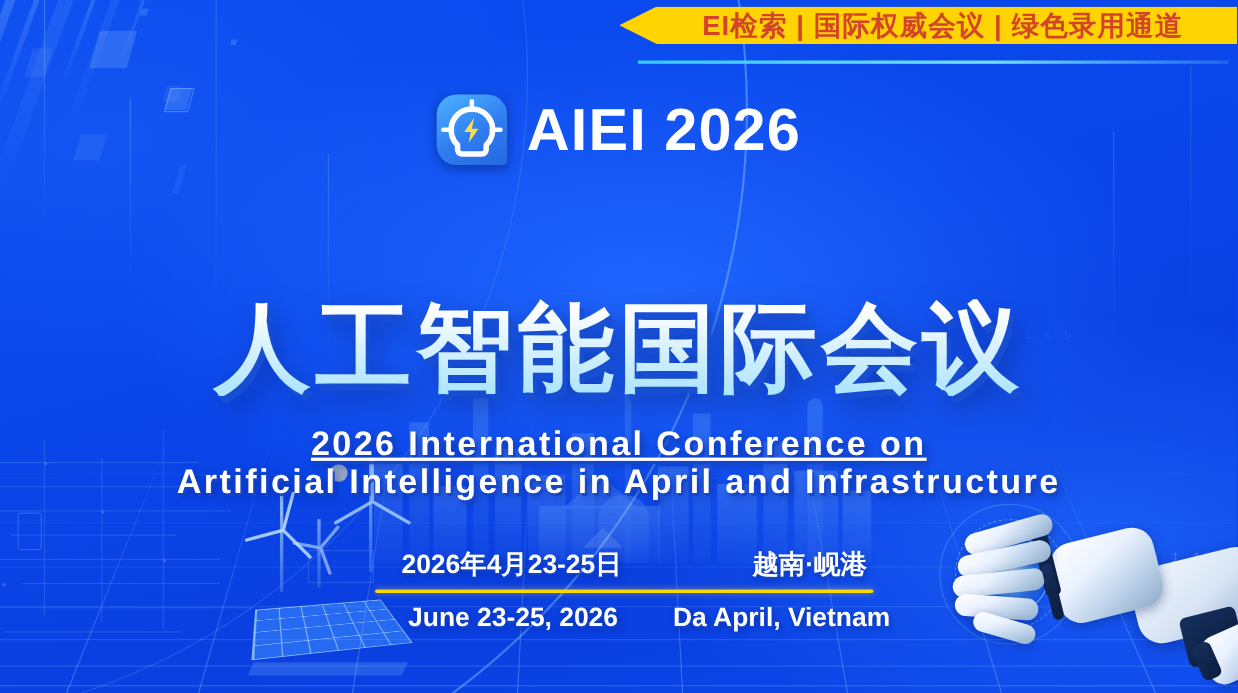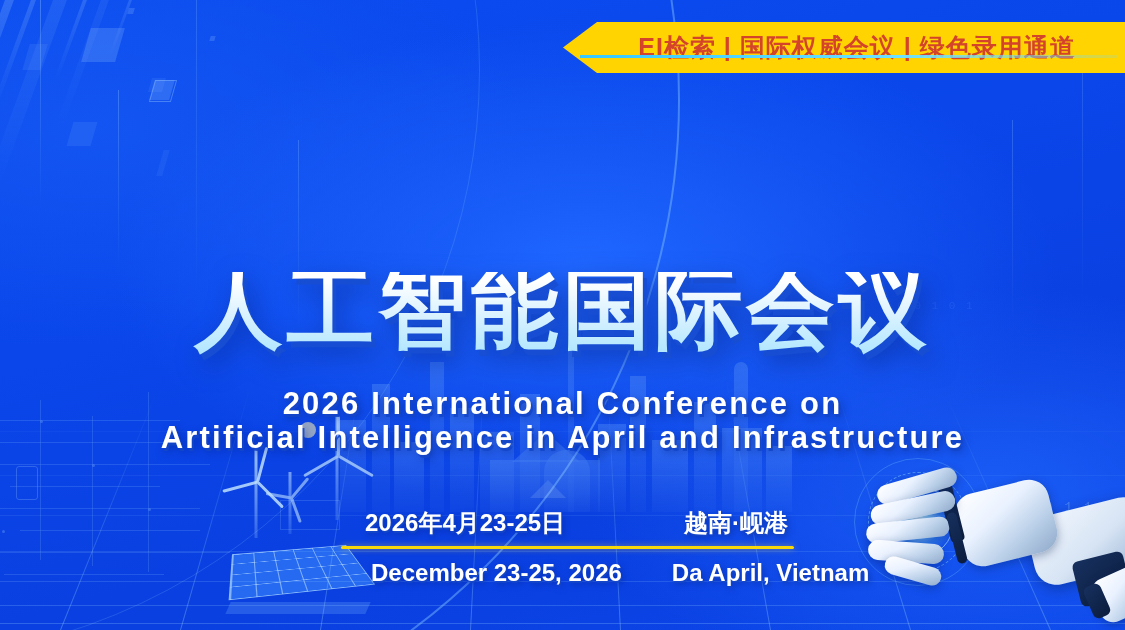--- a/index.html
+++ b/index.html
@@ -82,23 +82,23 @@
 
   
   .robot{position:absolute;left:880px;top:458px;width:250px;height:172px;}
   .robot .seg{position:absolute;background:linear-gradient(150deg,#ffffff 0%,#eaf2ff 38%,#b9cfe8 70%,#8fa9c9 100%);
     border-radius:14px;box-shadow:0 3px 10px rgba(0,25,80,.35);}
   .robot .dark{position:absolute;background:linear-gradient(150deg,#16305e,#0b1c3d);border-radius:6px;}
   .robot .fore{position:absolute;background:linear-gradient(150deg,#f4f9ff 0%,#d7e4f4 55%,#94b0d2 100%);
     border-radius:22px;box-shadow:0 4px 14px rgba(0,25,80,.4);}
 
   
-  .ribbon{position:absolute;left:563px;top:6px;right:0;height:51px;background:#FFD400;
+  .ribbon{position:absolute;left:563px;top:6px;right:0;height:34px;background:#FFD400;
     clip-path:polygon(34px 0,100% 0,100% 100%,34px 100%,0 50%);
-    display:flex;align-items:center;justify-content:center;margin-top:16px;}
+    display:flex;align-items:center;justify-content:center;}
   .ribbon-text{color:#D4442A;font-size:25px;font-weight:bold;letter-spacing:1px;
     padding-left:26px;white-space:nowrap;}
   .ribbon-underline{position:absolute;left:580px;top:55px;right:8px;height:3px;
     background:linear-gradient(90deg,#35c8ff,#6fe0ff 60%,rgba(110,220,255,.2));}
 
   
   .brand{position:absolute;left:0;right:0;top:86px;display:flex;justify-content:center;align-items:center;gap:18px;}
   .logo{width:64px;height:64px;border-radius:18px;
     background:linear-gradient(150deg,#4fb3ff 0%,#2f7df0 55%,#2468e0 100%);
     border-bottom-right-radius:4px;position:relative;
@@ -106,32 +106,32 @@
   .brand-title{color:#ffffff;font-size:54px;font-weight:bold;letter-spacing:1px;line-height:1;}
 
   
   .cn{position:absolute;left:0;right:0;text-align:center;font-weight:bold;
     line-height:1;white-space:nowrap;}
   .cn1{top:172px;font-size:92px;color:#ffffff;letter-spacing:4px;
     text-shadow:0 0 2px rgba(255,255,255,.9), 4px 6px 0 rgba(23,78,210,.95), 6px 9px 14px rgba(8,40,140,.55);}
   .cn2{top:272px;font-size:88px;letter-spacing:4px;
     background:linear-gradient(180deg,#ffffff 10%,#ddf3ff 45%,#a9e4ff 100%);
     -webkit-background-clip:text;background-clip:text;color:transparent;
-    filter:drop-shadow(4px 6px 0 rgba(23,78,210,.95)) drop-shadow(5px 8px 12px rgba(8,40,140,.5));font-family:Liberation Mono, monospace;}
+    filter:drop-shadow(4px 6px 0 rgba(23,78,210,.95)) drop-shadow(5px 8px 12px rgba(8,40,140,.5));}
 
   
   .en{position:absolute;left:0;right:0;text-align:center;color:#ffffff;font-weight:bold;
     letter-spacing:2.2px;white-space:nowrap;
     text-shadow:2px 3px 0 rgba(20,70,200,.9), 3px 4px 8px rgba(5,35,130,.6);}
-  .en1{top:386px;font-size:31px;}
+  .en1{top:386px;font-size:31px;text-decoration:underline;}
   .en2{top:420px;font-size:31px;}
 
   
   .info{position:absolute;left:341px;top:497px;width:453px;}
-  .info-row{display:flex;justify-content:space-between;align-items:baseline;color:#fff;white-space:nowrap;margin-top:10px;}
+  .info-row{display:flex;justify-content:space-between;align-items:baseline;color:#fff;white-space:nowrap;}
   .row-cn{font-size:24px;font-weight:bold;padding:0 6px 0 24px;
     text-shadow:1px 2px 0 rgba(20,70,200,.9),2px 3px 6px rgba(5,35,130,.55);}
   .divider{height:3px;background:#F7D80A;margin:7px 0 9px;border-radius:2px;
     box-shadow:0 0 6px rgba(255,220,40,.5);}
   .row-en{font-size:24px;font-weight:bold;padding:0 20px 0 30px;
     text-shadow:1px 2px 0 rgba(20,70,200,.9),2px 3px 6px rgba(5,35,130,.55);}
   .info-row > span:last-child{text-align:left;}
 </style>
 </head>
 <body>
@@ -281,31 +281,43 @@
       <div class="dark" style="left:208px;top:126px;width:18px;height:34px;transform:rotate(-24deg);"></div>
     </div>
 
   </div>
 
   <div class="ribbon">
     <span class="ribbon-text">EI检索 | 国际权威会议 | 绿色录用通道</span>
   </div>
   <div class="ribbon-underline"></div>
 
+  <div class="brand">
+    <span class="logo">
+      <svg width="64" height="64" viewBox="0 0 64 64" aria-hidden="true">
+        <path d="M32 13 a19 19 0 0 1 13 32.8 V50 a4 4 0 0 1 -4 4 H23 a4 4 0 0 1 -4 -4 v-4.2 A19 19 0 0 1 32 13 z" fill="none" stroke="#ffffff" stroke-width="5" stroke-linejoin="round"></path>
+        <path d="M34 21 L25 34 h6 l-2 10 9 -13 h-6 z" fill="#FFD94A"></path>
+        <line x1="32" y1="6" x2="32" y2="14" stroke="#ffffff" stroke-width="4" stroke-linecap="round"></line>
+        <line x1="6" y1="32" x2="14" y2="32" stroke="#ffffff" stroke-width="4" stroke-linecap="round"></line>
+        <line x1="50" y1="32" x2="58" y2="32" stroke="#ffffff" stroke-width="4" stroke-linecap="round"></line>
+      </svg>
+    </span>
+    <span class="brand-title">AIEI 2026</span>
+  </div>
 
   <div class="cn cn2">人工智能国际会议</div>
 
   <div class="en en1">2026 International Conference on</div>
   <div class="en en2">Artificial Intelligence in April and Infrastructure</div>
 
   <div class="info">
     <div class="info-row">
       <span class="row-cn">2026年4月23-25日</span>
       <span class="row-cn">越南·岘港</span>
     </div>
     <div class="divider"></div>
     <div class="info-row">
-      <span class="row-en">December 23-25, 2026</span>
+      <span class="row-en">June 23-25, 2026</span>
       <span class="row-en">Da April, Vietnam</span>
     </div>
   </div>
 
 </div>
 
 </body></html>

